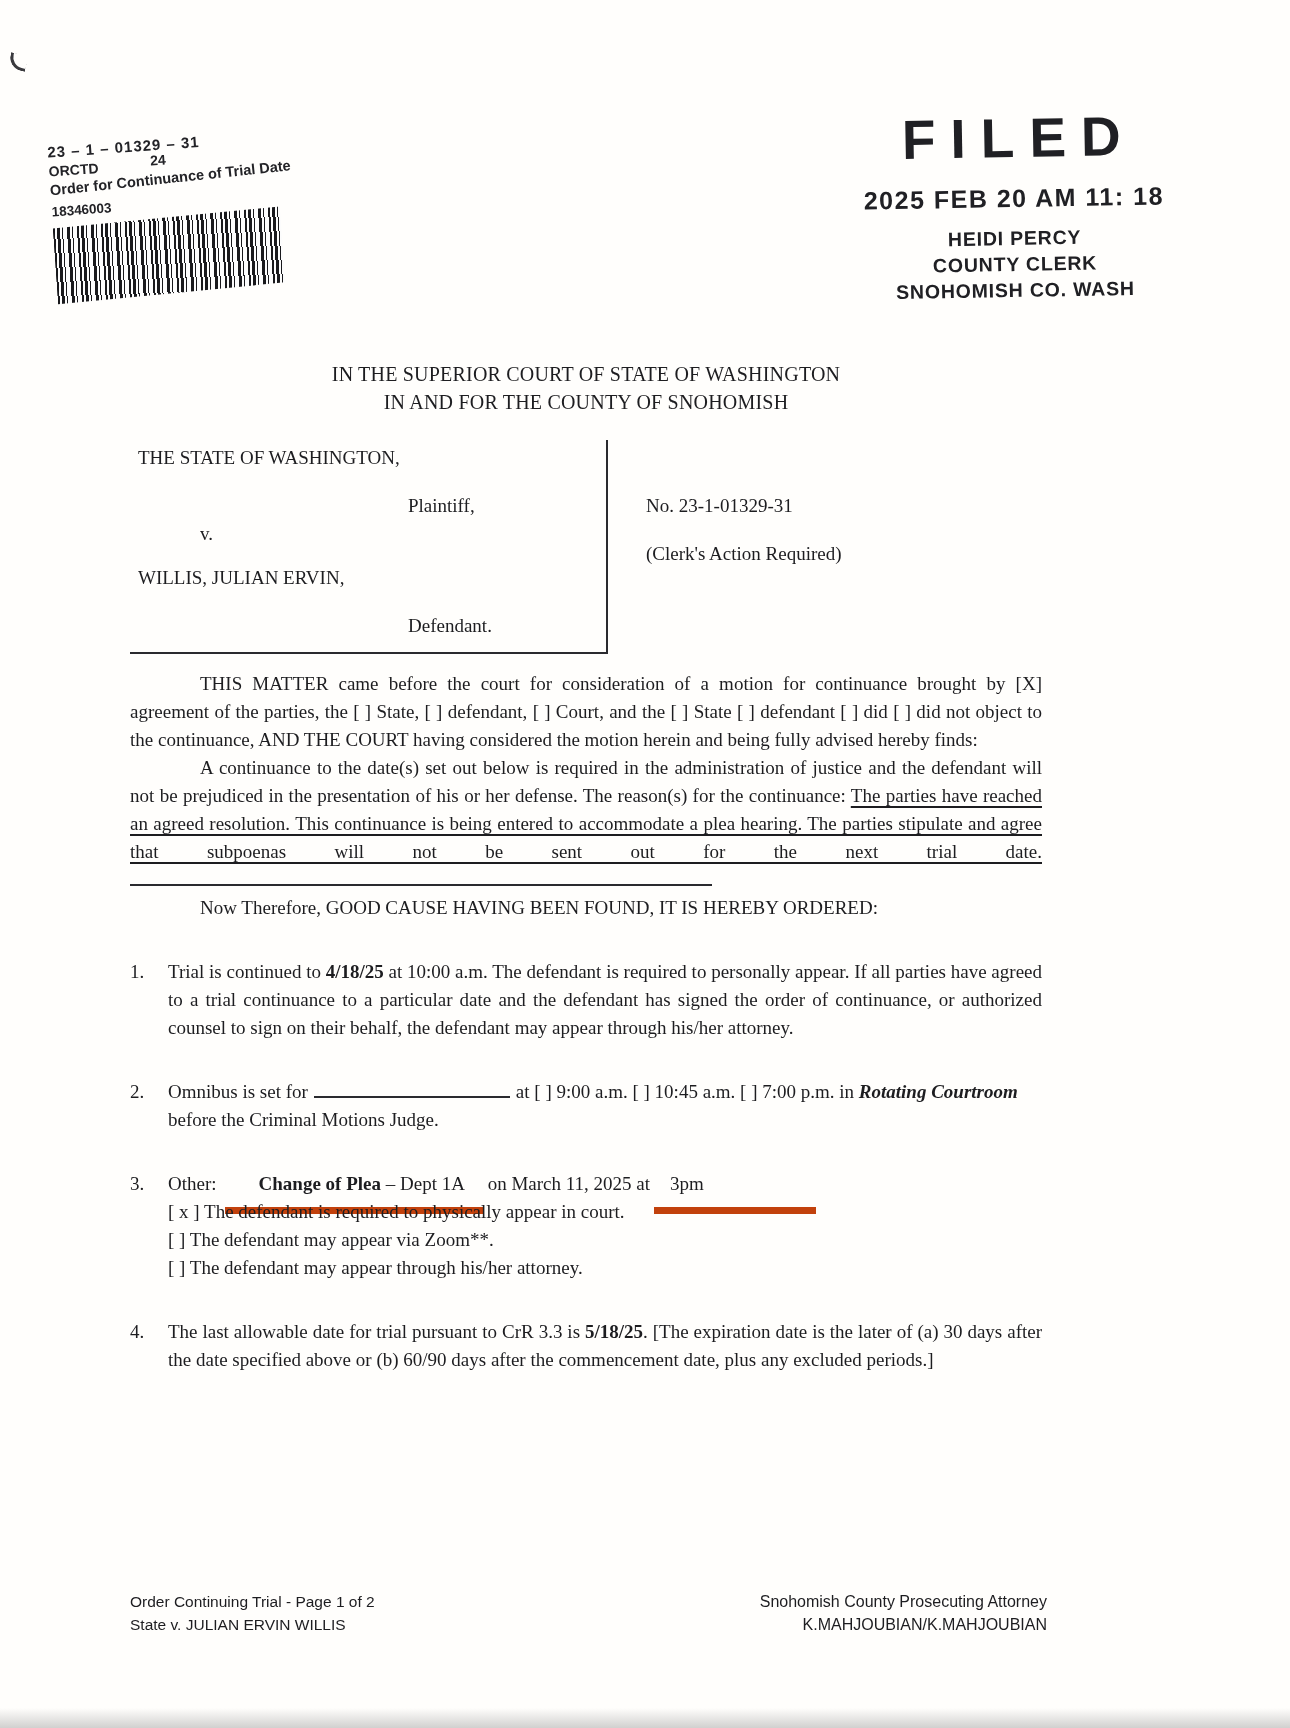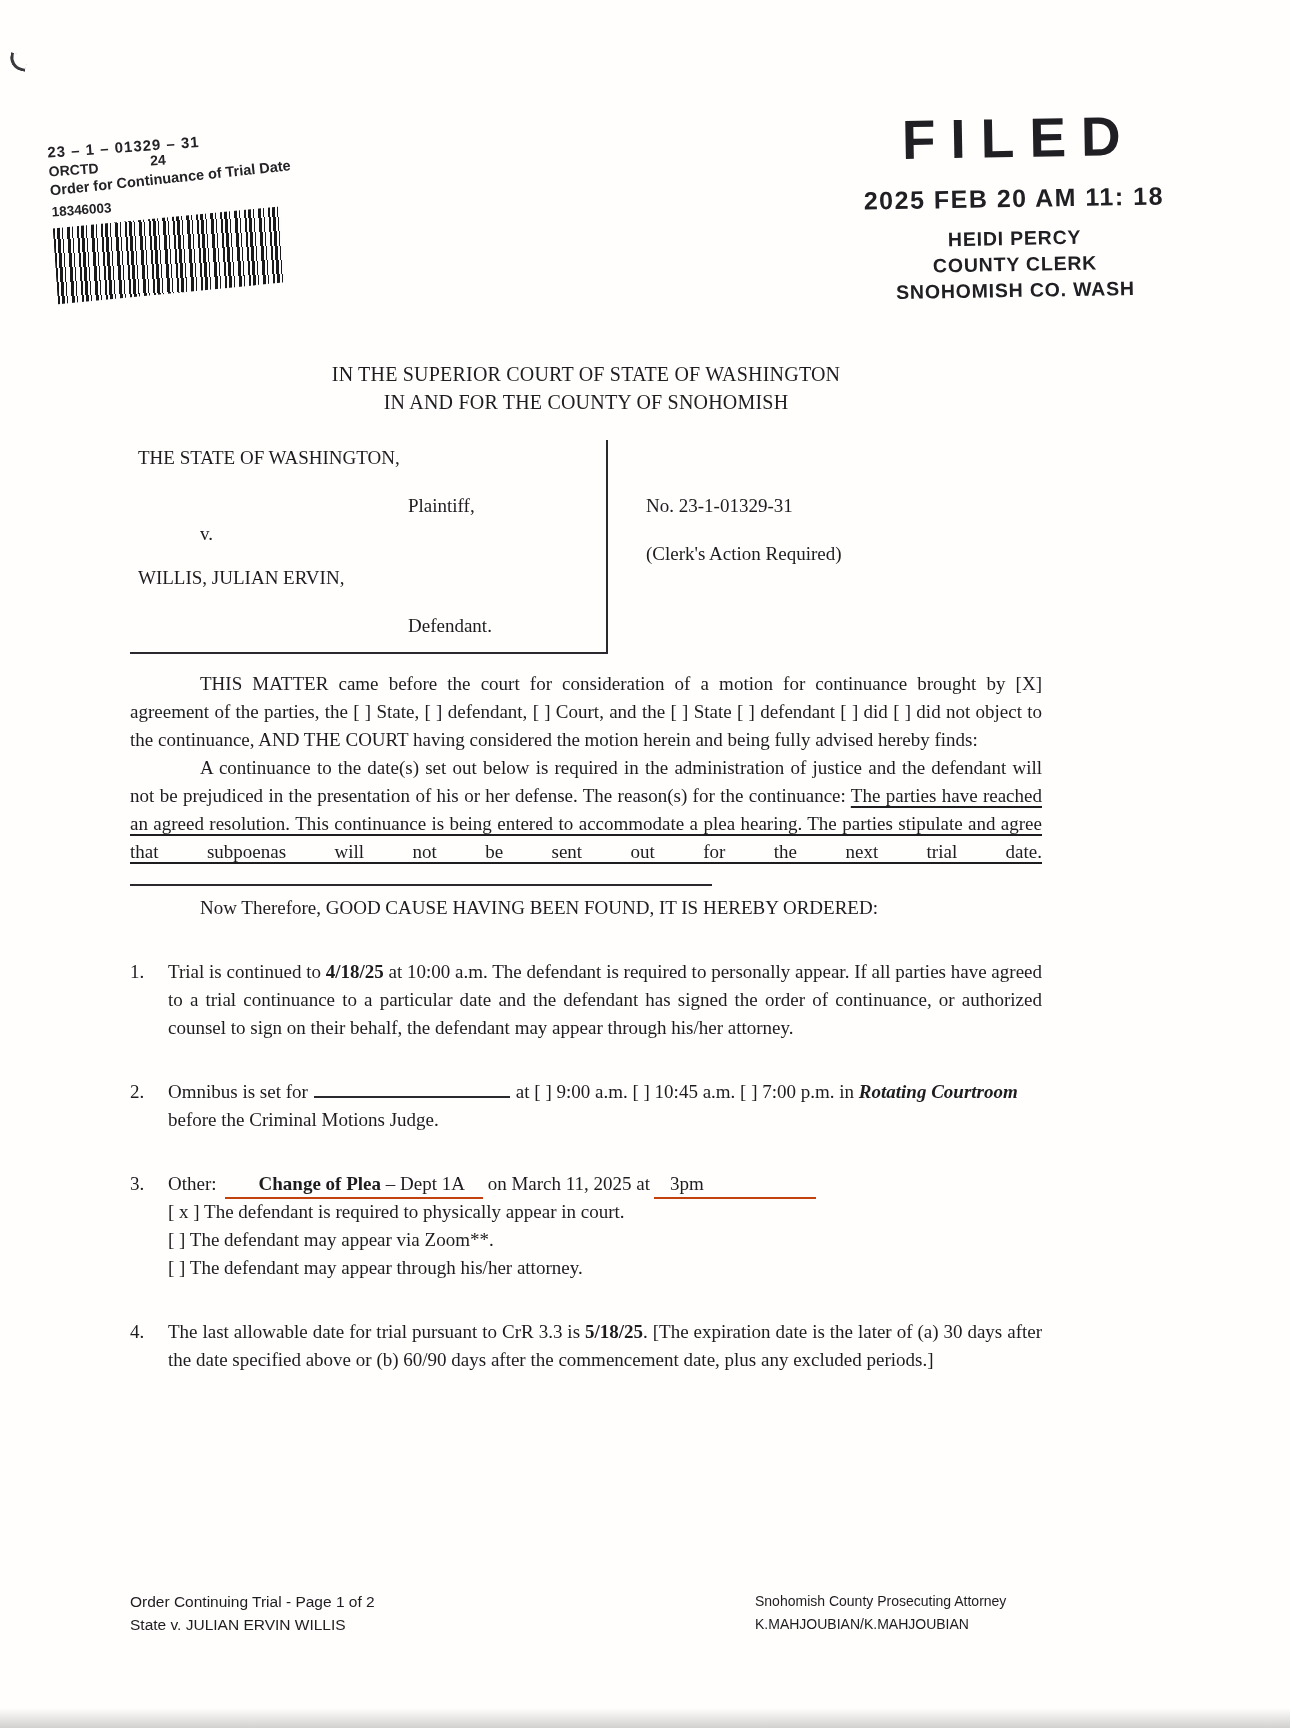--- a/index.html
+++ b/index.html
@@ -85,27 +85,27 @@
   .fill-reason { width: 582px; }
   .fill-omnibus { width: 196px; margin: 0 6px; }
 
   .order-item { display: flex; margin-top: 36px; }
   .order-num { width: 38px; flex-shrink: 0; }
   .order-body { flex: 1; }
   .justify { text-align: justify; }
 
   .bold { font-weight: bold; }
   .bold-italic { font-weight: bold; font-style: italic; }
-  .uline { border-bottom: 2px solid #c2410c; padding-bottom: 3px; }
+  .uline { border-bottom: 7px solid #c2410c; padding-bottom: 13px; }
   .entry-fill { padding-left: 34px; padding-right: 18px; margin-left: 8px; }
   .time-fill { padding-left: 16px; padding-right: 112px; margin-left: 4px; }
   .item3-line { white-space: nowrap; }
 
   .footer-left { position: absolute; left: 130px; top: 1590px; font-size: 15.5px; line-height: 23px; }
-  .footer-right { position: absolute; left: 755px; top: 1590px; width: 292px; text-align: left; font-size: 14px; line-height: 23px; }
+  .footer-right { position: absolute; left: 755px; top: 1590px; width: 292px; text-align: right; font-size: 16px; line-height: 23px; }
 
   .scan-edge {
     position: absolute; left: 0; right: 0; bottom: 0; height: 20px;
     background: linear-gradient(180deg, rgba(90,90,90,0) 0%, rgba(90,90,90,0.28) 100%);
   }
 </style>
 </head>
 <body>
 
 <div class="page">

